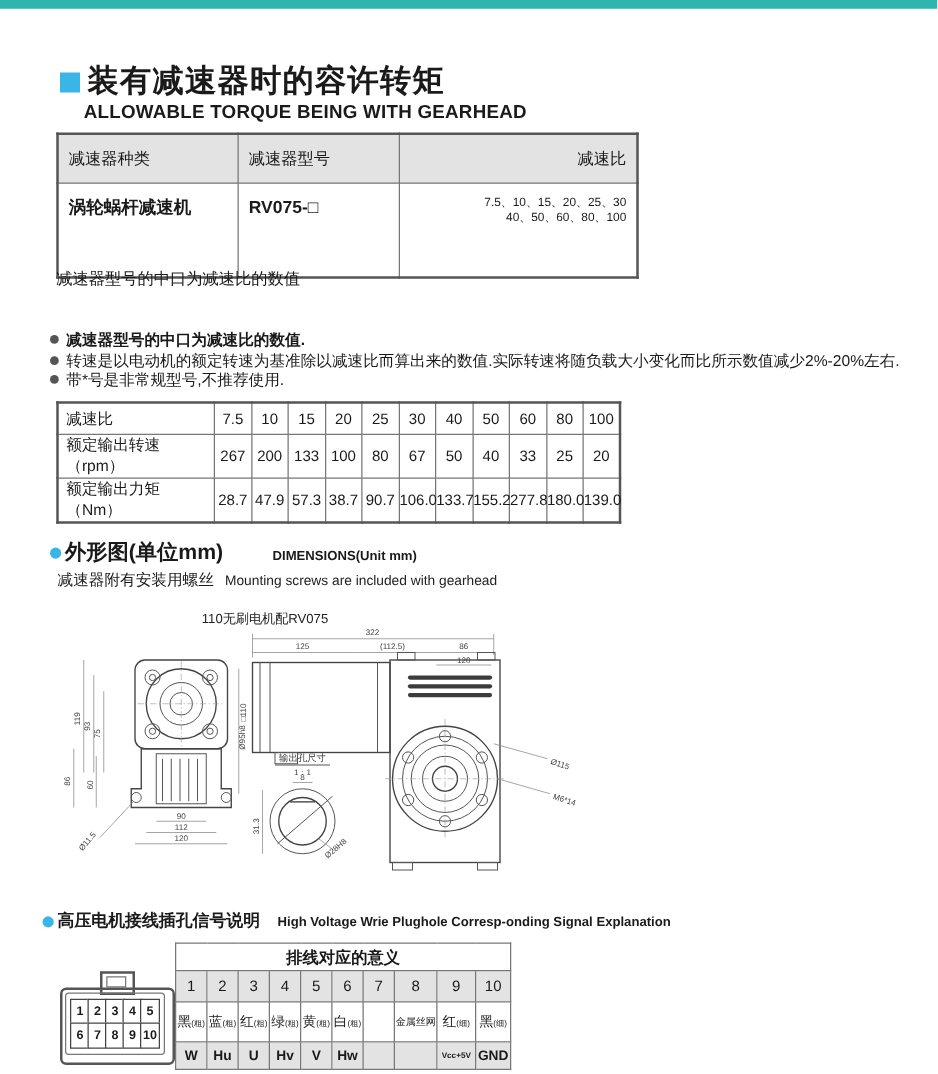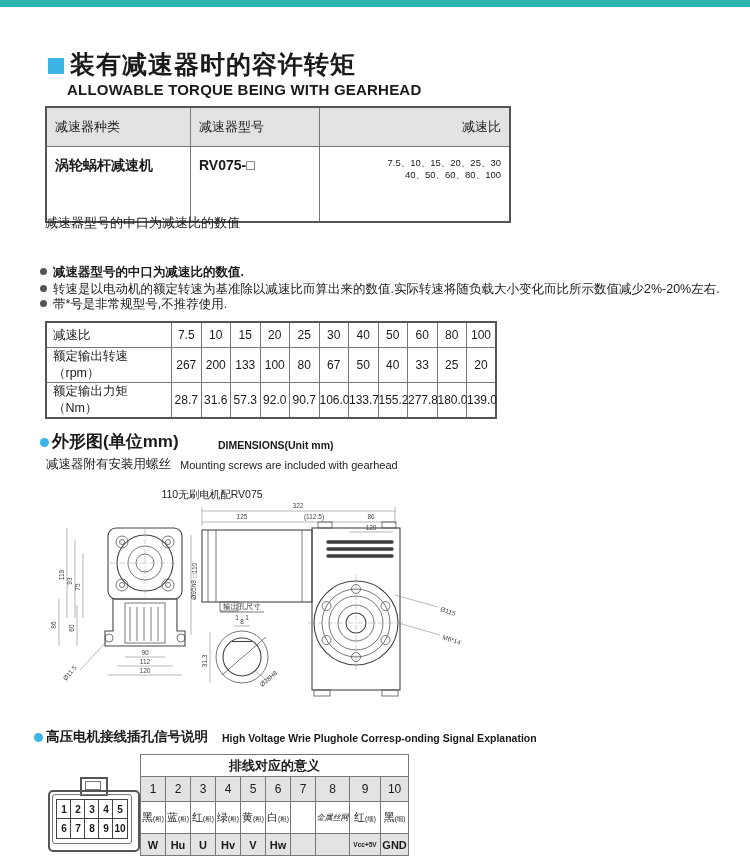--- a/index.html
+++ b/index.html
@@ -60,21 +60,21 @@
   #conn .tab-in{position:absolute;left:40px;top:5px;width:14px;height:7px;border:1px solid #777;}
   #conn .pin{position:absolute;width:14px;height:19px;border:1.4px solid #444;font-size:10px;
              font-weight:bold;display:flex;align-items:center;justify-content:center;background:#fff;}
   
   .t3{left:140px;top:754px;width:268px;table-layout:fixed;border:1.5px solid #555;background:#fff;}
   .t3 td{border:1px solid #777;text-align:center;padding:0;overflow:hidden;}
   .t3 .ttl{height:21px;font-size:13px;font-weight:bold;background:#fff;border-radius:11px;}
   .t3 tr.pins td{height:24px;background:#e3e3e3;font-size:12px;}
   .t3 tr.cols td{height:31px;background:#fff;font-size:11px;}
   .t3 tr.cols td .sub{font-size:6.5px;}
-  .t3 tr.cols td.mesh{font-size:8px;line-height:9px;font-style:italic;}
+  .t3 tr.cols td.mesh{font-size:8px;line-height:9px;}
   .t3 tr.sig td{height:21px;background:#e3e3e3;font-size:11px;font-weight:bold;}
   .t3 tr.sig td.small{font-size:6.5px;}
   .t3 col.n{width:25px;} .t3 col.w8{width:34px;} .t3 col.w9{width:31px;} .t3 col.w10{width:28px;}
 </style>
 </head>
 <body>
 
 <div id="page">
 
   <div id="topbar" class="abs"></div>
@@ -138,23 +138,23 @@
           <td>67</td>
       <td>50</td>
           <td>40</td>
       <td>33</td>
           <td>25</td>
       <td>20</td>
     </tr>
     <tr>
       <td class="lbl">额定输出力矩（Nm）</td>
       <td>28.7</td>
-          <td>31.6</td>
+          <td>47.9</td>
       <td>57.3</td>
-          <td>92.0</td>
+          <td>38.7</td>
       <td>90.7</td>
           <td>106.0</td>
       <td>133.7</td>
           <td>155.2</td>
       <td>277.8</td>
           <td>180.0</td>
       <td>139.0</td>
     </tr>
   </tbody>
     </table>

